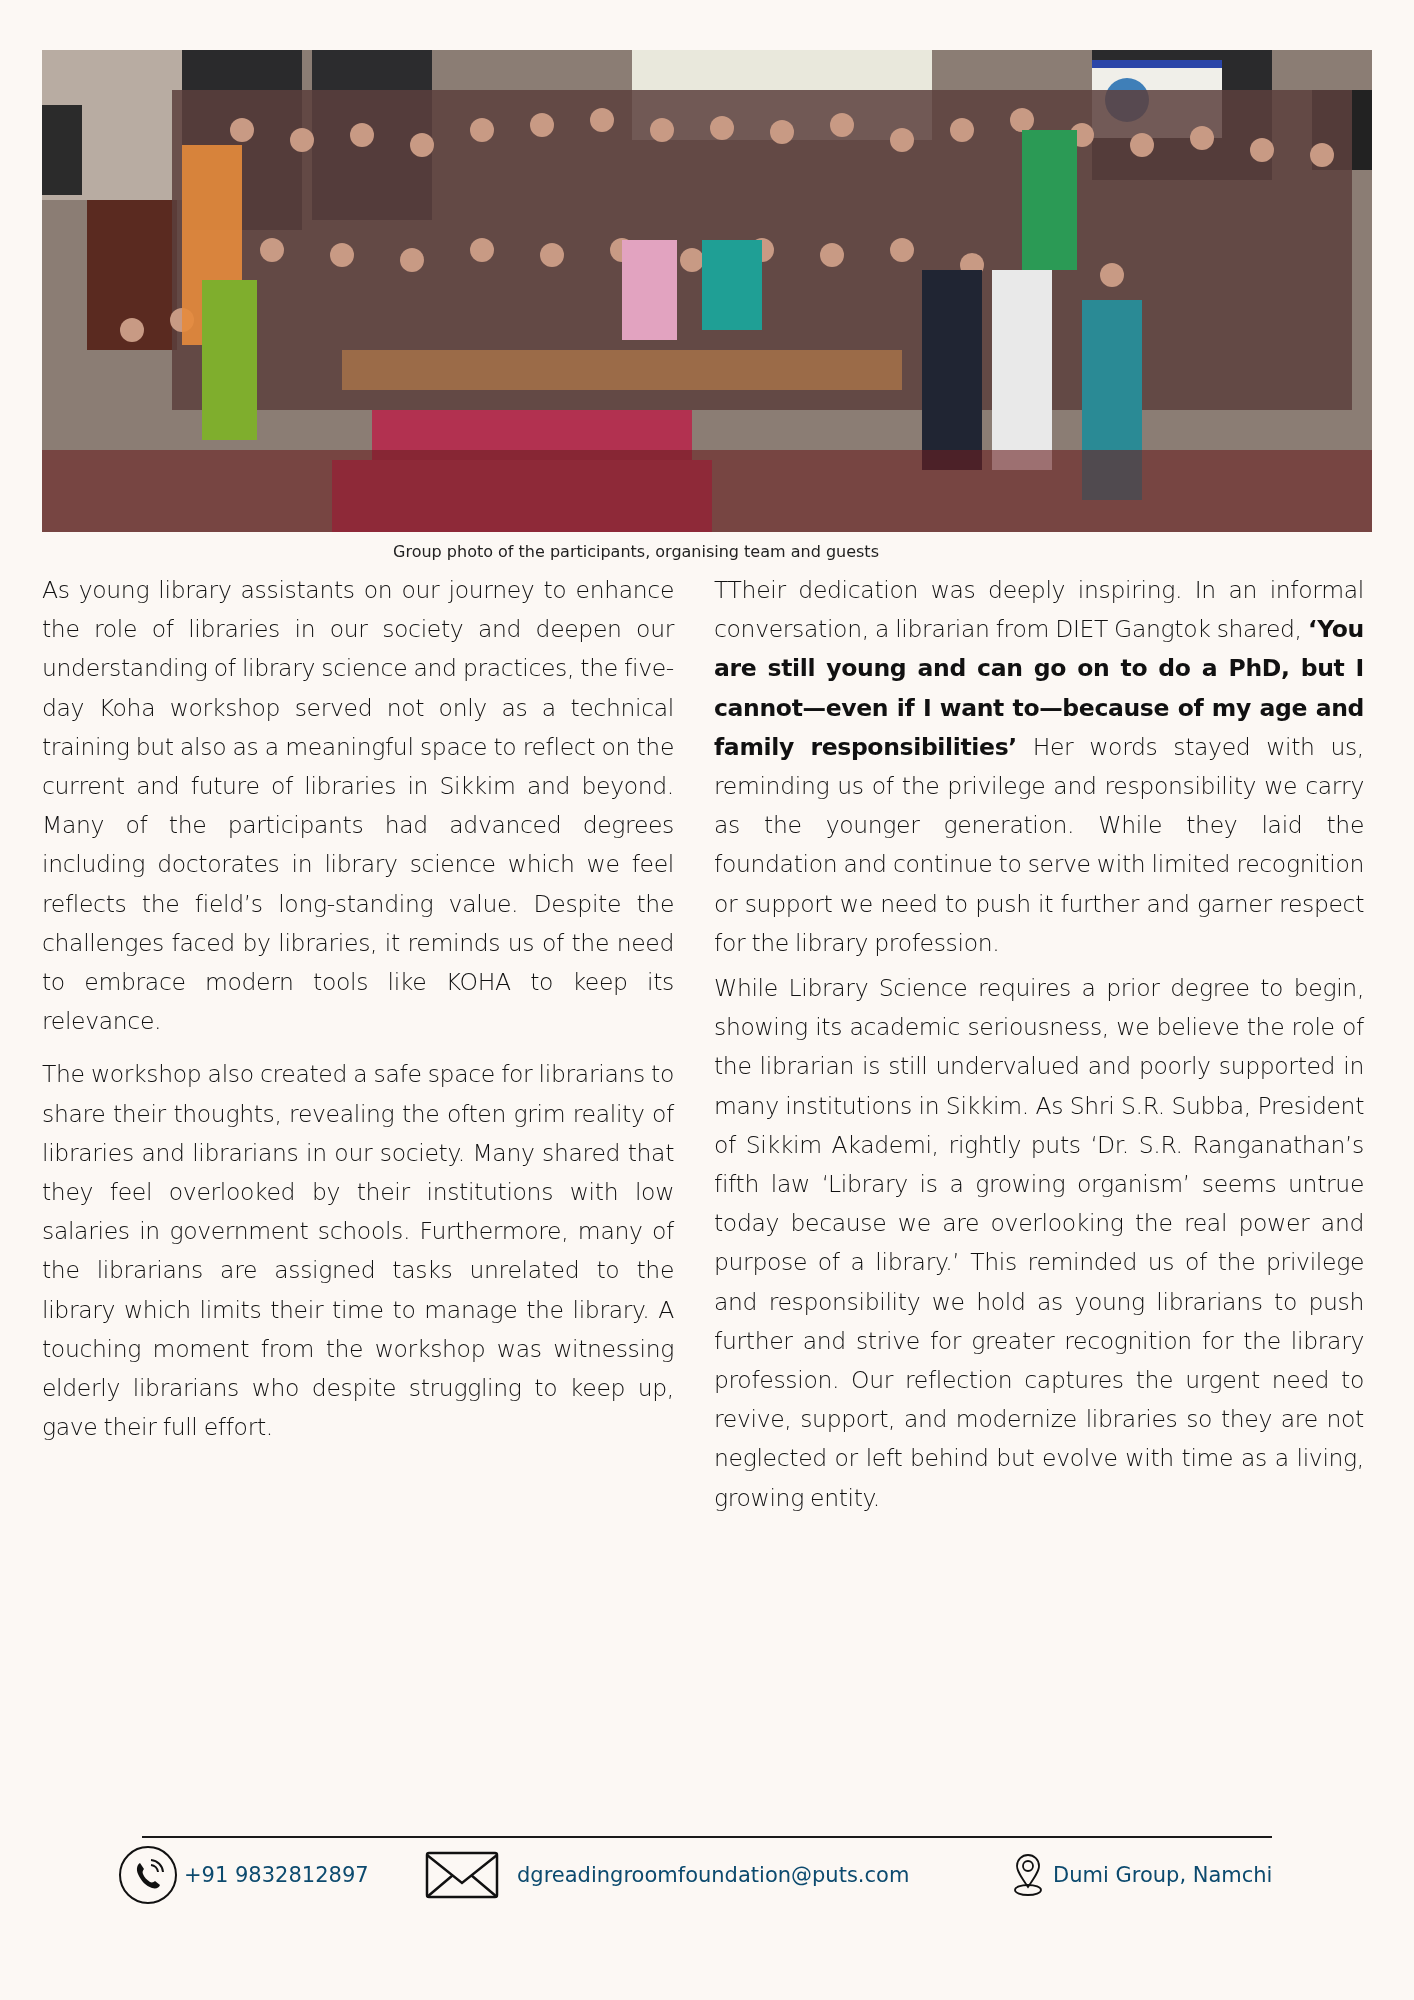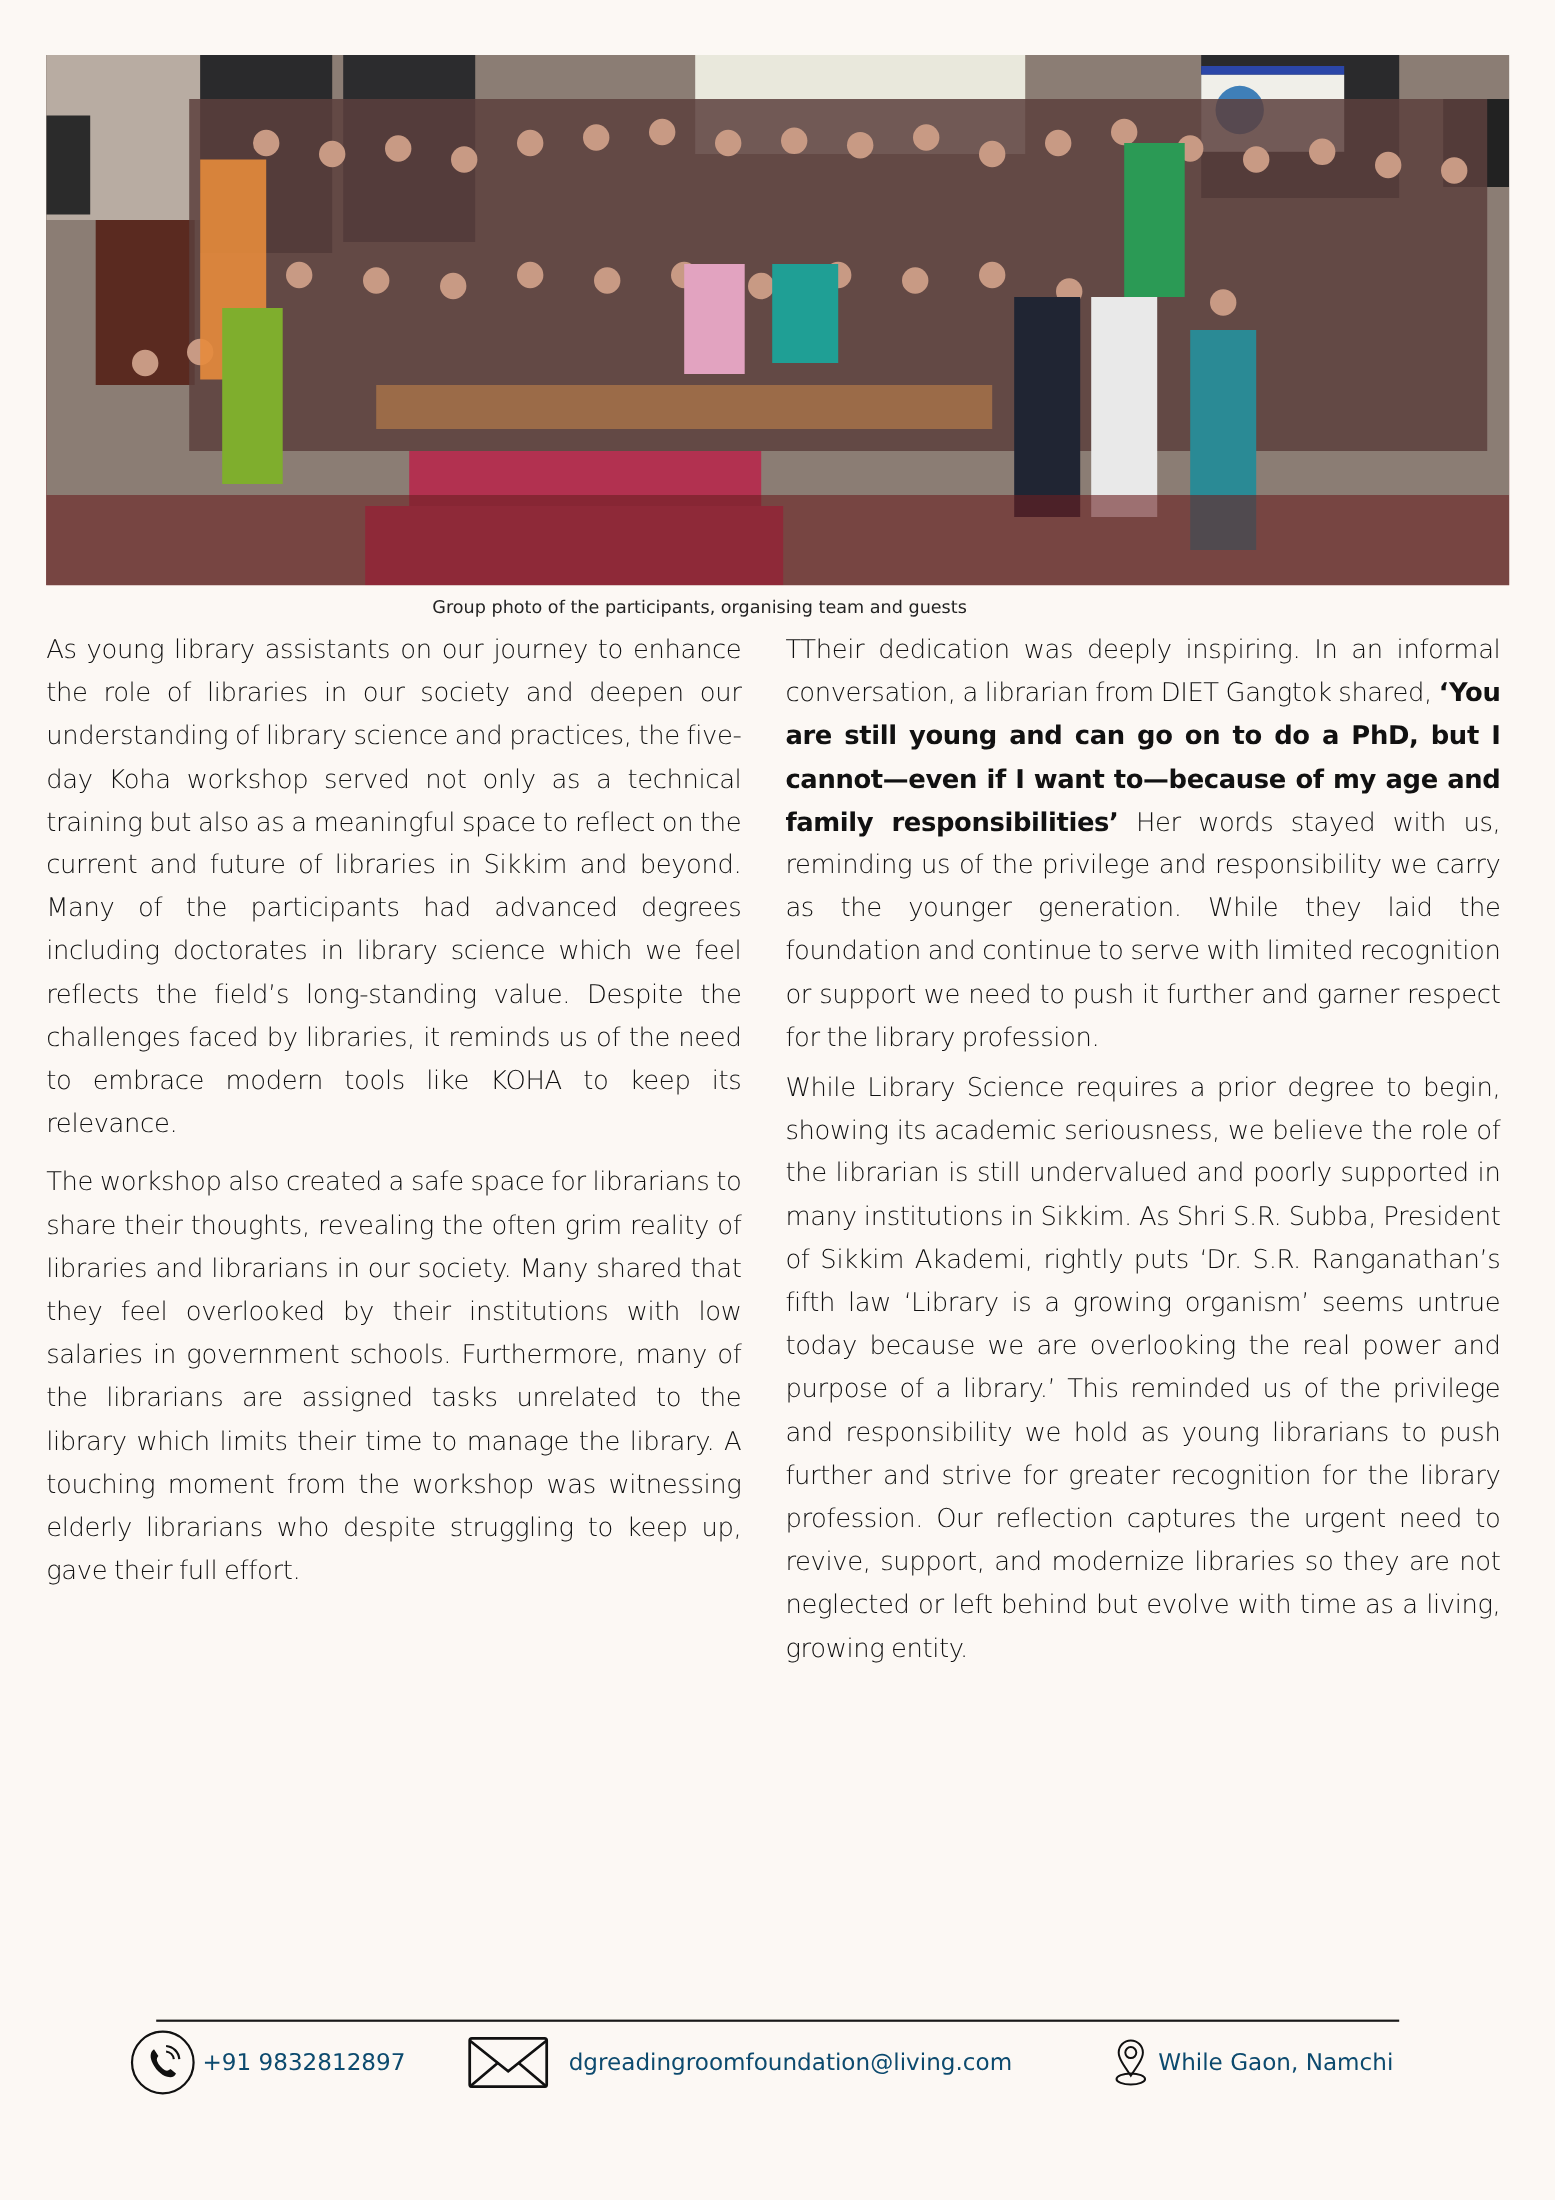--- a/index.html
+++ b/index.html
@@ -151,25 +151,25 @@
 </div>
 
 <div class="contact c-email">
   <span>
     <svg width="74" height="48" viewBox="0 0 74 48">
       <rect x="2" y="2" width="70" height="44" rx="2" fill="none" stroke="#111" stroke-width="2.5"></rect>
       <path d="M2 4 L37 32 L72 4" fill="none" stroke="#111" stroke-width="2.5"></path>
       <path d="M2 46 L28 24 M72 46 L46 24" fill="none" stroke="#111" stroke-width="2.5"></path>
     </svg>
   </span>
-  <span class="txt">dgreadingroomfoundation@living.com</span>
+  <span class="txt">dgreadingroomfoundation@puts.com</span>
 </div>
 
 <div class="contact c-loc">
   <span>
     <svg width="30" height="44" viewBox="0 0 30 44">
       <path d="M15 34 C8 24 4 18 4 13 a11 11 0 0 1 22 0 c0 5 -4 11 -11 21 z" fill="none" stroke="#111" stroke-width="1.8"></path>
       <circle cx="15" cy="13" r="5" fill="none" stroke="#111" stroke-width="1.8"></circle>
       <ellipse cx="15" cy="37" rx="13" ry="5" fill="none" stroke="#111" stroke-width="1.8"></ellipse>
     </svg>
   </span>
-  <span class="txt">While Gaon, Namchi</span>
+  <span class="txt">Dumi Group, Namchi</span>
 </div>
 
 </body></html>

